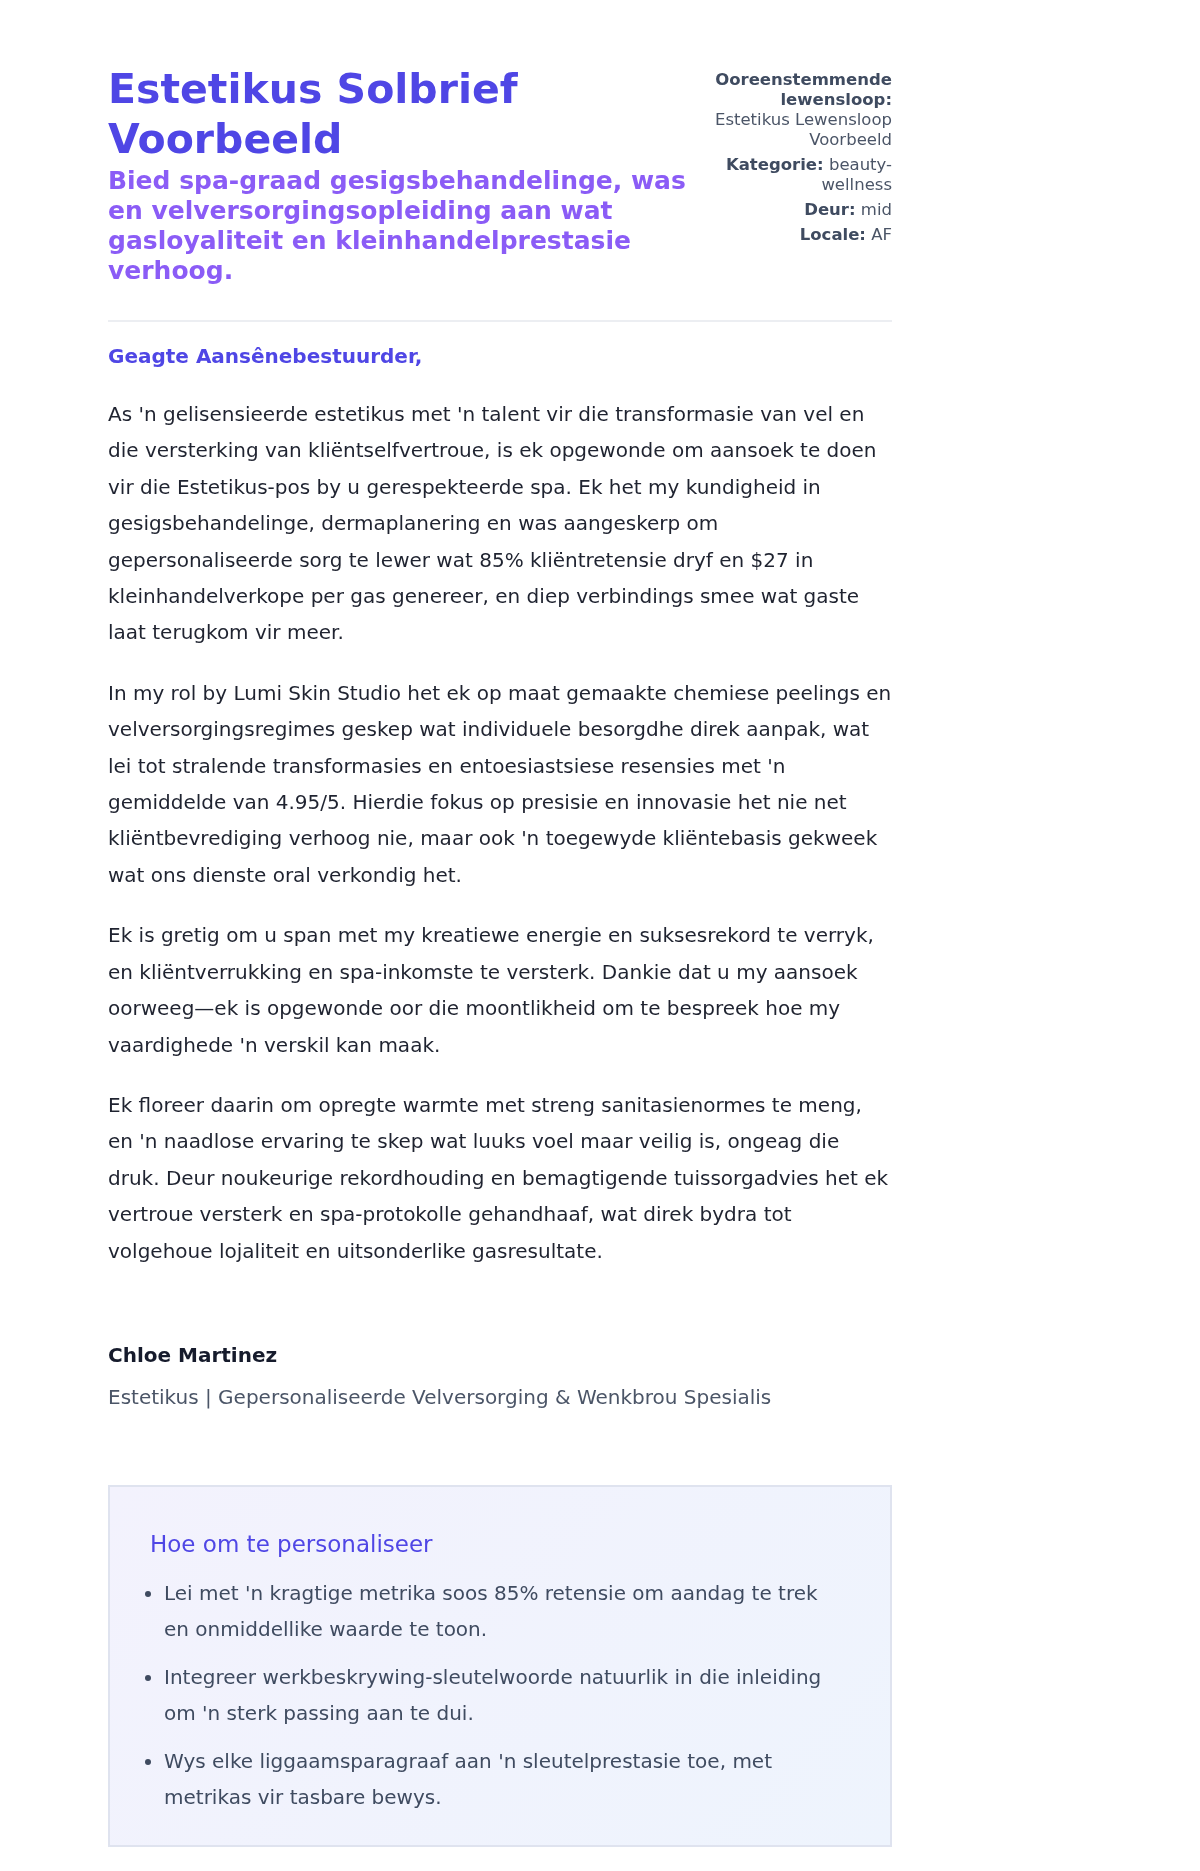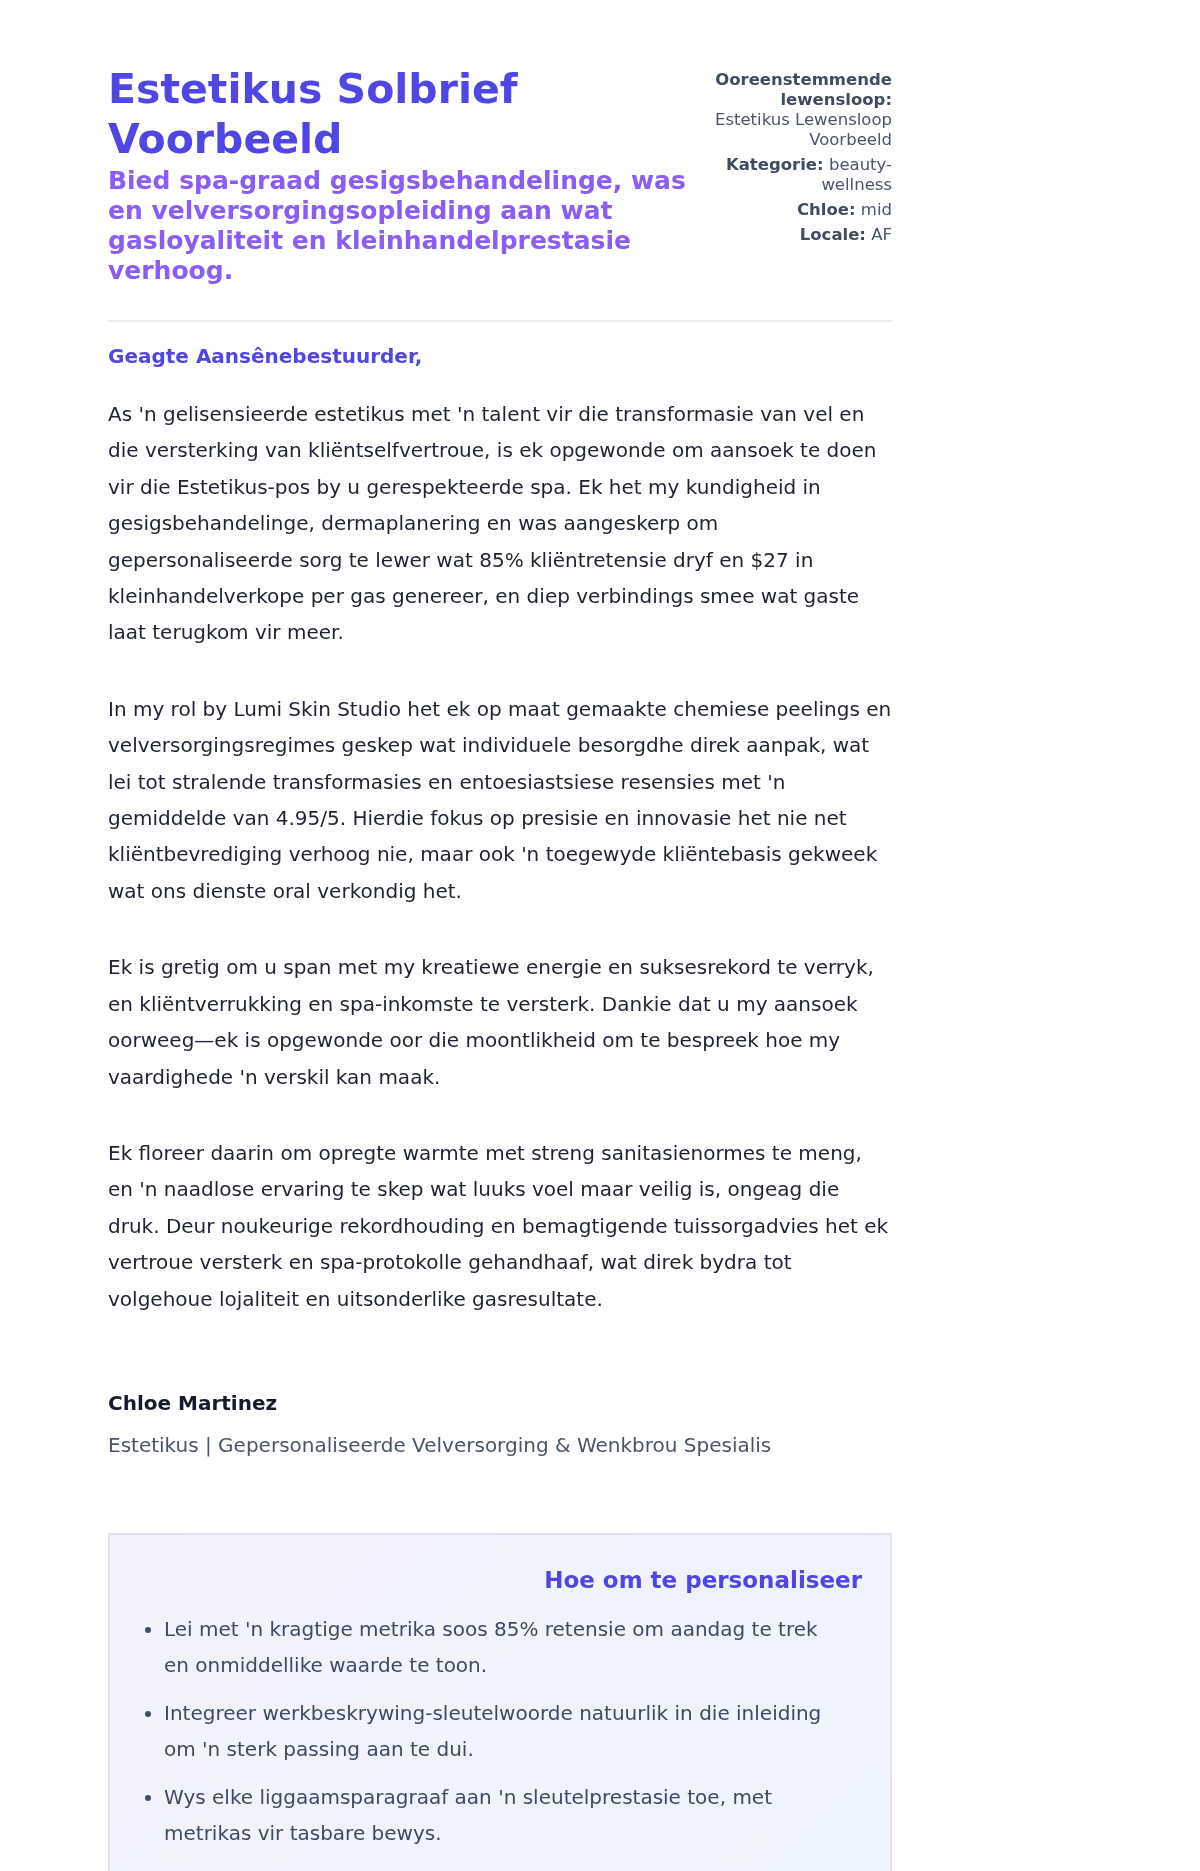--- a/index.html
+++ b/index.html
@@ -51,21 +51,21 @@
       font-weight: bold;
       color: #4f46e5;
       line-height: 28px;
     }
     .body-para {
       margin: 26px 0 0 0;
       font-size: 20px;
       line-height: 36.4px;
       color: #1f2330;
     }
-    .body-para + .body-para { margin-top: 40px; }
+    .body-para + .body-para { margin-top: 24px; }
     .signature { margin-top: 72px; }
     .sig-name {
       font-size: 20px;
       font-weight: bold;
       color: #161b2c;
       line-height: 28px;
     }
     .sig-tagline {
       margin-top: 14px;
       font-size: 20px;
@@ -87,26 +87,25 @@
       line-height: 45px;
       border-radius: 2px;
     }
     .tips {
       margin-top: 74px;
       border: 2px solid #dfe3ef;
       background: linear-gradient(135deg, #f3f2fd 0%, #eef4fd 100%);
       padding: 30px 28px 30px 28px;
     }
     .tips-title {
-      margin: 0;
+      margin: 12px;
       font-size: 23px;
-      font-weight: bold;
+      font-weight: normal;
       color: #4f46e5;
       line-height: 30px;
-      text-align: right;
     }
     .tips-list {
       margin: 16px 16px 0 0;
       padding-left: 26px;
       font-size: 20px;
       line-height: 36.4px;
       color: #3f4b60;
     }
     .tips-list li { margin-bottom: 11px; }
     .tips-list li:last-child { margin-bottom: 0; }
@@ -124,21 +123,21 @@
     <div class="meta">
       <div class="meta-row">
         <span class="meta-key">Ooreenstemmende lewensloop:</span>
         <span class="meta-val">Estetikus Lewensloop Voorbeeld</span>
       </div>
       <div class="meta-row">
         <span class="meta-key">Kategorie:</span>
         <span class="meta-val">beauty-wellness</span>
       </div>
       <div class="meta-row">
-        <span class="meta-key">Chloe:</span>
+        <span class="meta-key">Deur:</span>
         <span class="meta-val">mid</span>
       </div>
       <div class="meta-row">
         <span class="meta-key">Locale:</span>
         <span class="meta-val">AF</span>
       </div>
     </div>
   </header>
 
   <main>

